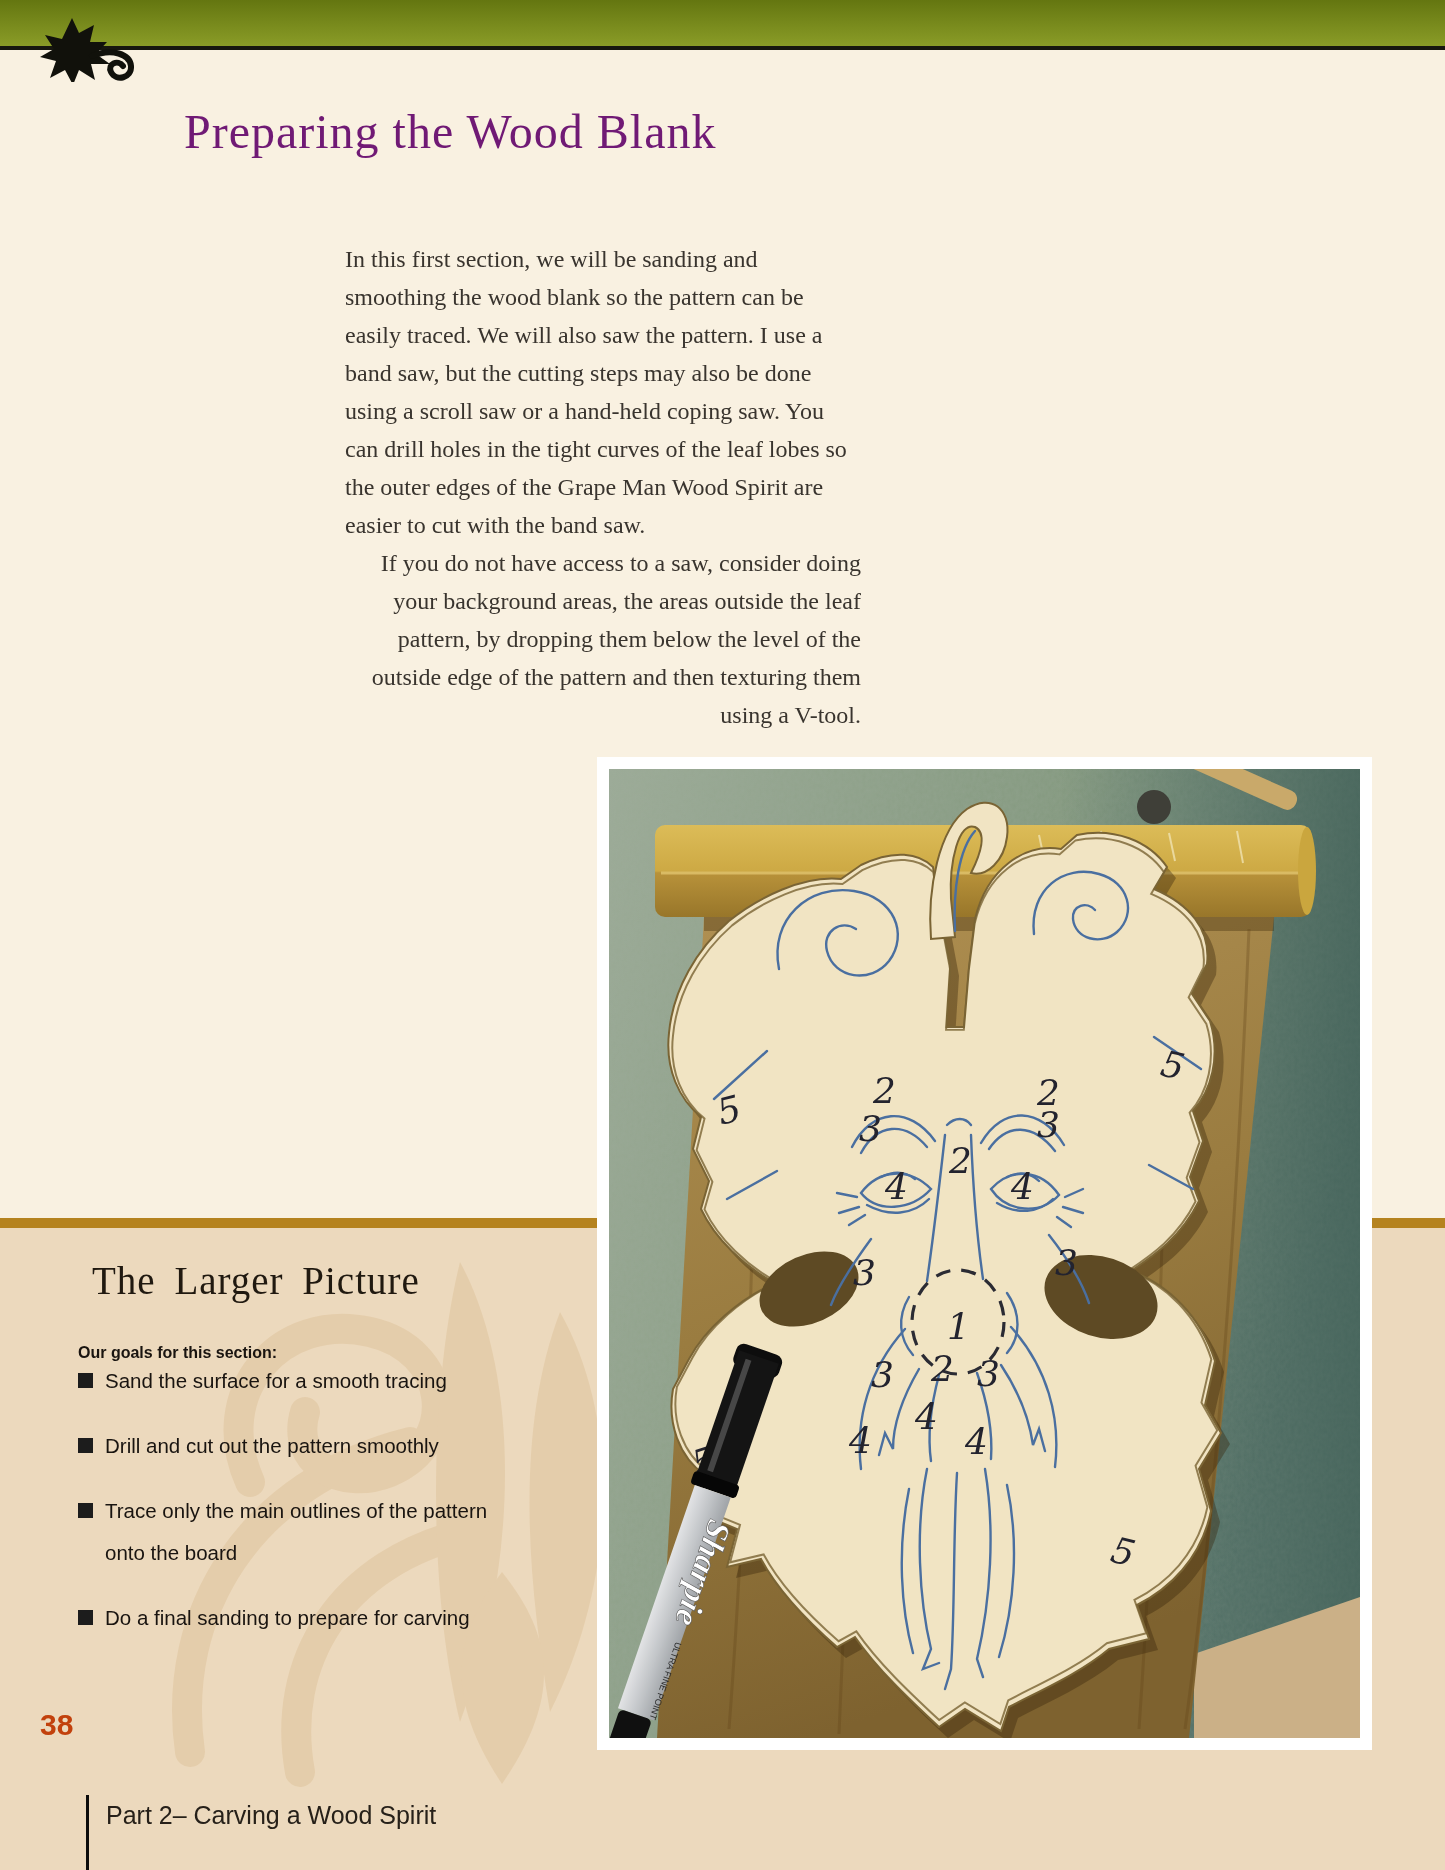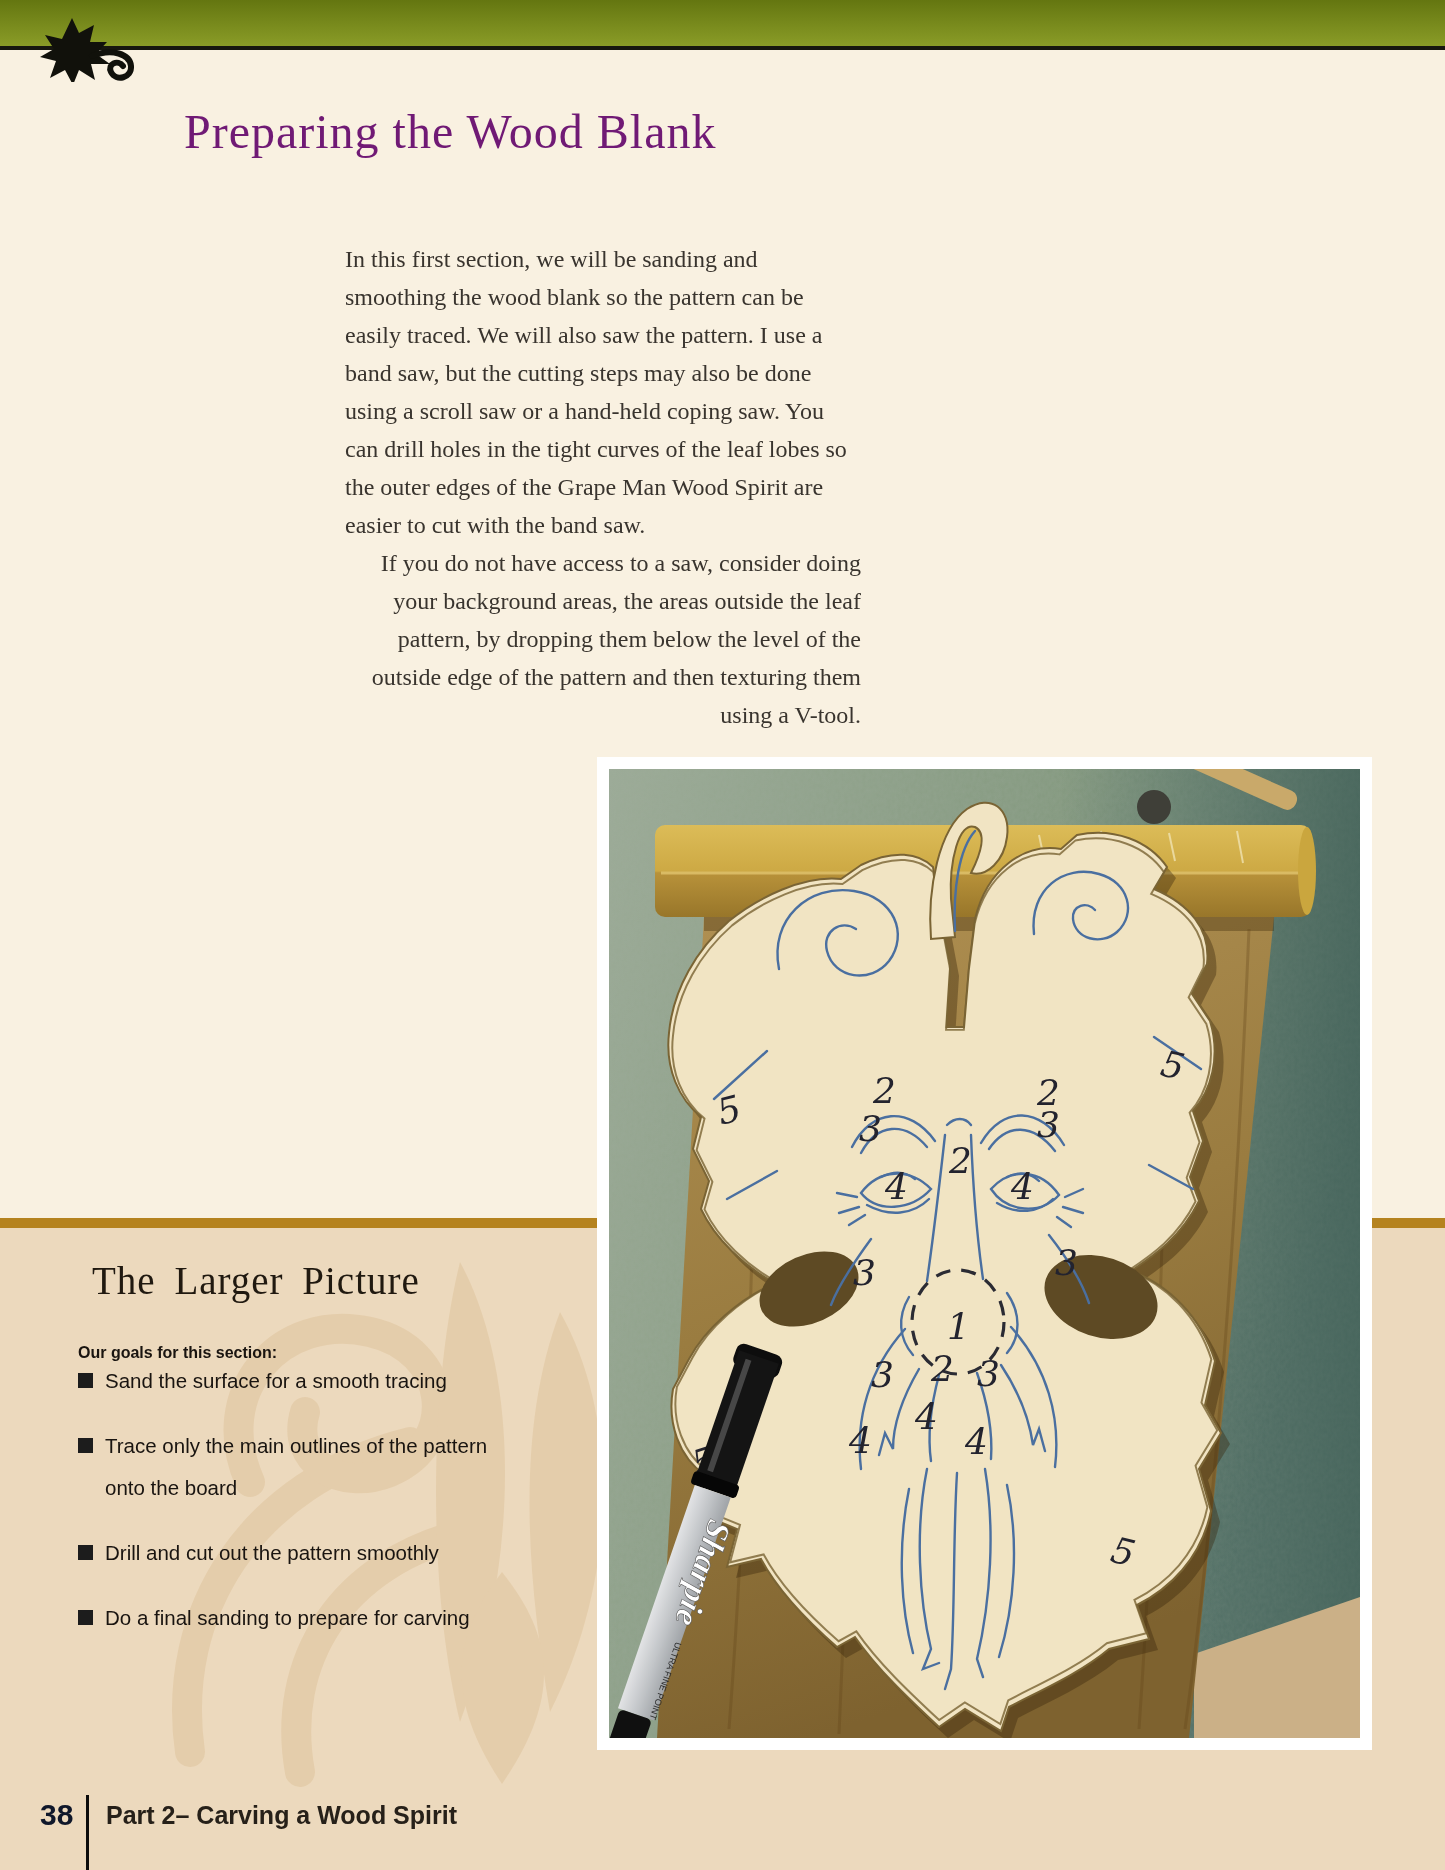--- a/index.html
+++ b/index.html
@@ -35,23 +35,23 @@
   #watermark{left:130px;top:1232px;z-index:1;}
   #lp-heading{left:92px;top:1258px;z-index:2;font-family:"Liberation Serif", serif;
       font-size:39px;font-weight:400;color:#201910;letter-spacing:1px;word-spacing:8px;}
   #lp-lead{left:78px;top:1344px;z-index:2;font-size:16px;color:#191410;font-weight:700;}
   #goals{left:78px;top:1360px;width:420px;z-index:2;list-style:none;margin:0;padding:0;}
   #goals li{position:relative;padding-left:27px;margin-bottom:23px;
       font-size:20.5px;line-height:42px;color:#191410;}
   #goals .sq{position:absolute;left:0;top:13px;width:15px;height:15px;background:#1c1c1c;}
 
   
-  #footer-num{left:40px;top:1798px;z-index:2;font-size:30px;font-weight:700;color:#0f172a;}
+  #footer-num{left:40px;top:1708px;z-index:2;font-size:30px;font-weight:700;color:#c2410c;}
   #footer-bar{left:86px;top:1795px;width:3px;height:75px;background:#0c0c0c;z-index:2;}
-  #footer-title{left:106px;top:1801px;z-index:2;font-size:25px;font-weight:700;color:#262019;}
+  #footer-title{left:106px;top:1801px;z-index:2;font-size:25px;font-weight:400;color:#262019;}
 </style>
 </head>
 <body>
 
 <div class="abs" id="bg-top"></div>
 <div class="abs" id="bg-bottom"></div>
 <div class="abs" id="divider"></div>
 
 <div class="abs" id="topbar"></div>
 <div class="abs" id="topbar-line"></div>
@@ -240,25 +240,25 @@
 
 <div class="abs" id="lp-heading">The Larger Picture</div>
 <div class="abs" id="lp-lead">Our goals for this section:</div>
 <ul class="abs" id="goals">
   <li>
     <span class="sq"></span>
     <span>Sand the surface for a smooth tracing</span>
   </li>
   <li>
     <span class="sq"></span>
+    <span>Drill and cut out the pattern smoothly</span>
+  </li>
+  <li>
+    <span class="sq"></span>
     <span>Trace only the main outlines of the pattern onto the board</span>
-  </li>
-  <li>
-    <span class="sq"></span>
-    <span>Drill and cut out the pattern smoothly</span>
   </li>
   <li>
     <span class="sq"></span>
     <span>Do a final sanding to prepare for carving</span>
   </li>
 </ul>
 
 <div class="abs" id="footer-num">38</div>
 <div class="abs" id="footer-bar"></div>
 <div class="abs" id="footer-title">Part 2– Carving a Wood Spirit</div>

